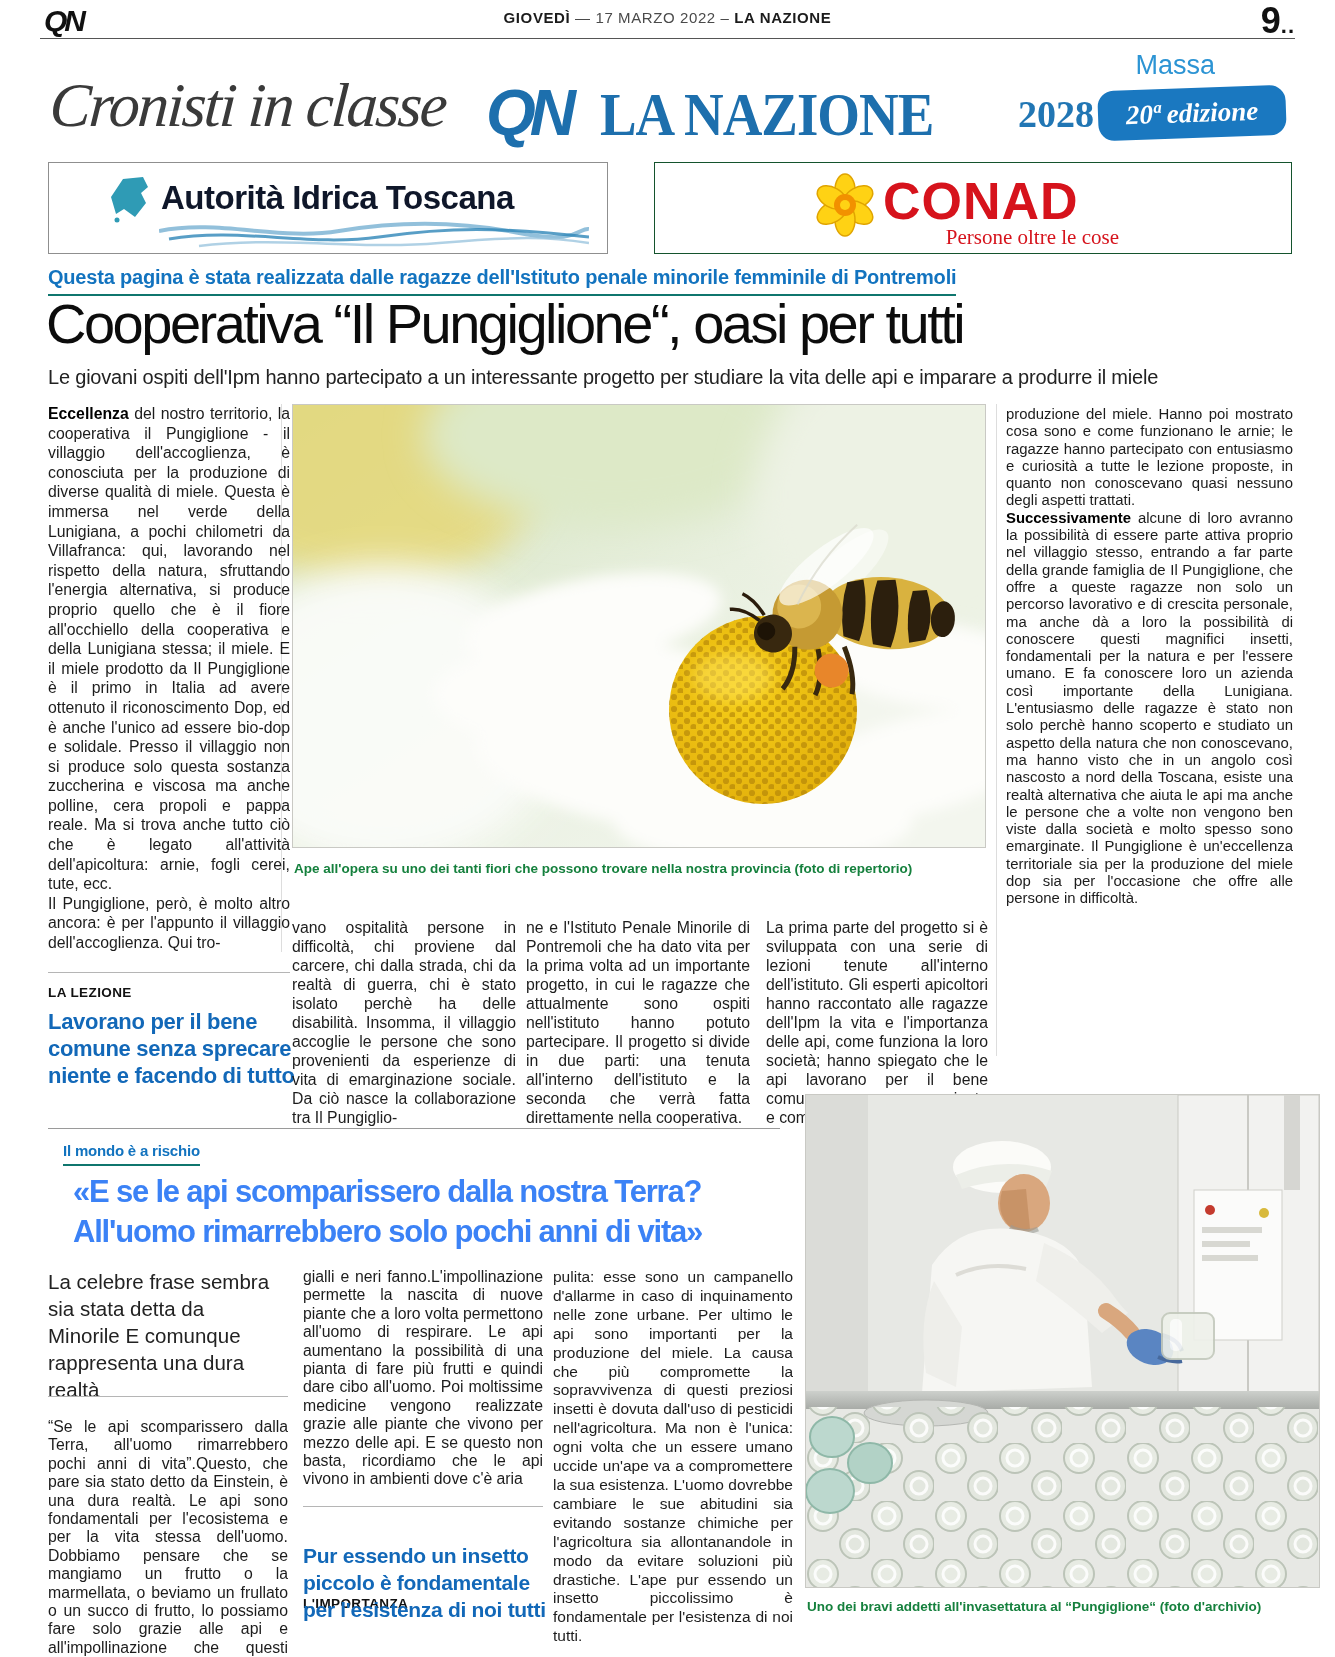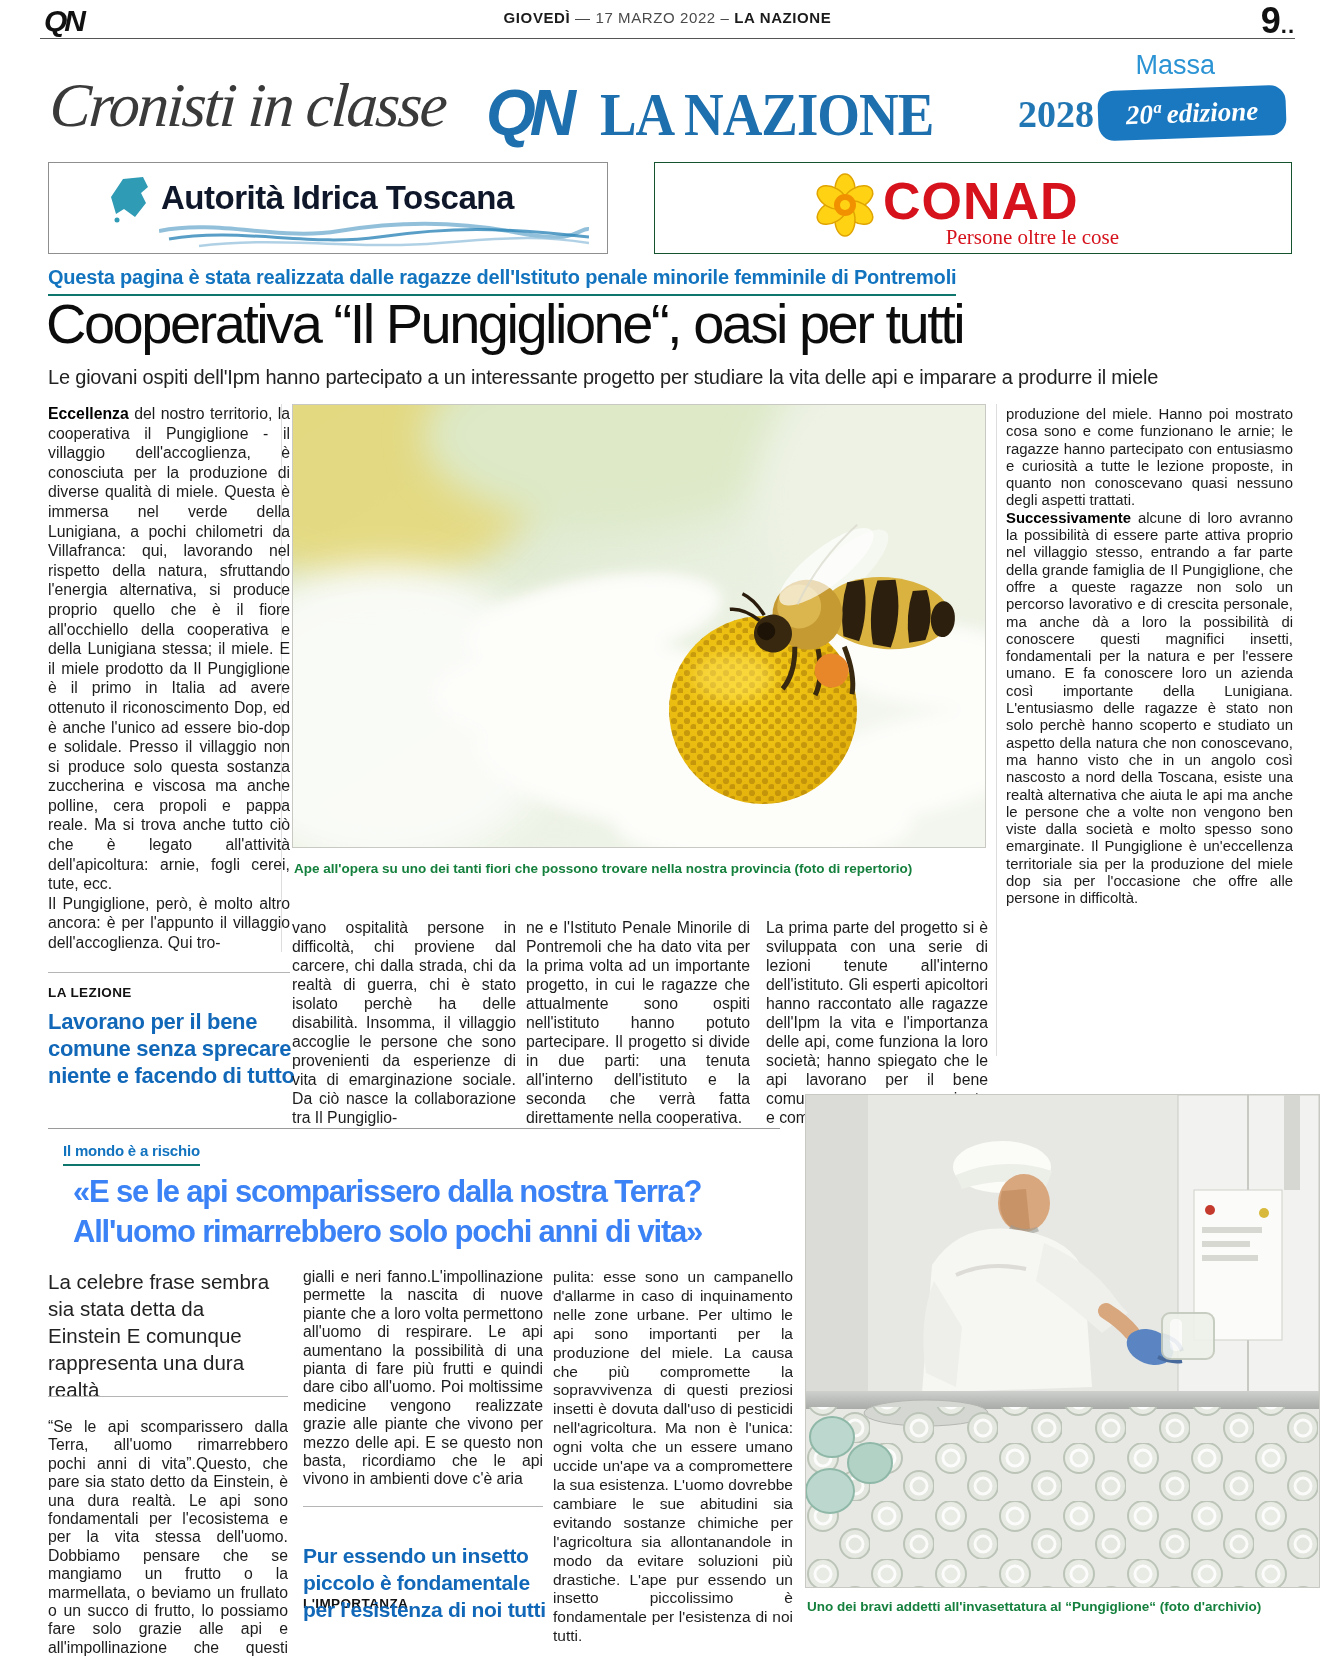--- a/index.html
+++ b/index.html
@@ -185,21 +185,21 @@
 
   <div class="abs rule" style="left:48px;top:1128px;width:732px;"></div>
 
   <div class="abs kicker" style="left:63px;top:1142px;font-size:15px;">Il mondo è a rischio</div>
 
   <div class="abs" style="left:48px;top:1172px;width:740px;font-size:31px;font-weight:bold;color:#3b82f6;letter-spacing:-1.2px;line-height:40px;margin-left:25px;">
     <div>«E se le api scomparissero dalla nostra Terra?</div>
     <div>All'uomo rimarrebbero solo pochi anni di vita»</div>
   </div>
 
-  <div class="abs" style="left:48px;top:1268px;width:225px;font-size:20.5px;line-height:27px;color:#222;">La celebre frase sembra sia stata detta da Einstein E comunque rappresenta una dura realtà</div>
+  <div class="abs" style="left:48px;top:1268px;width:225px;font-size:20.5px;line-height:27px;color:#222;">La celebre frase sembra sia stata detta da Minorile E comunque rappresenta una dura realtà</div>
   <div class="abs rule" style="left:48px;top:1396px;width:240px;background:#b5b5b5;"></div>
 
   <div class="abs jtext" style="left:48px;top:1418px;width:240px;height:240px;overflow:hidden;line-height:18.4px;">“Se le api scomparissero dalla Terra, all'uomo rimarrebbero pochi anni di vita”.Questo, che pare sia stato detto da Einstein, è una dura realtà. Le api sono fondamentali per l'ecosistema e per la vita stessa dell'uomo. Dobbiamo pensare che se mangiamo un frutto o la marmellata, o beviamo un frullato o un succo di frutto, lo possiamo fare solo grazie alle api e all'impollinazione che questi piccoli insetti</div>
 
   <div class="abs jtext" style="left:303px;top:1268px;width:240px;height:228px;overflow:hidden;line-height:18.4px;">gialli e neri fanno.L'impollinazione permette la nascita di nuove piante che a loro volta permettono all'uomo di respirare. Le api aumentano la possibilità di una pianta di fare più frutti e quindi dare cibo all'uomo. Poi moltissime medicine vengono realizzate grazie alle piante che vivono per mezzo delle api. E se questo non basta, ricordiamo che le api vivono in ambienti dove c'è aria</div>
 
   <div class="abs rule" style="left:303px;top:1506px;width:240px;background:#b5b5b5;"></div>
   <div class="abs boxlabel" style="left:303px;top:1587px;margin-top:9px;">L'IMPORTANZA</div>
   <div class="abs bluequote" style="left:303px;top:1542px;width:248px;font-size:21px;line-height:27px;">Pur essendo un insetto piccolo è fondamentale per l'esistenza di noi tutti</div>
 

